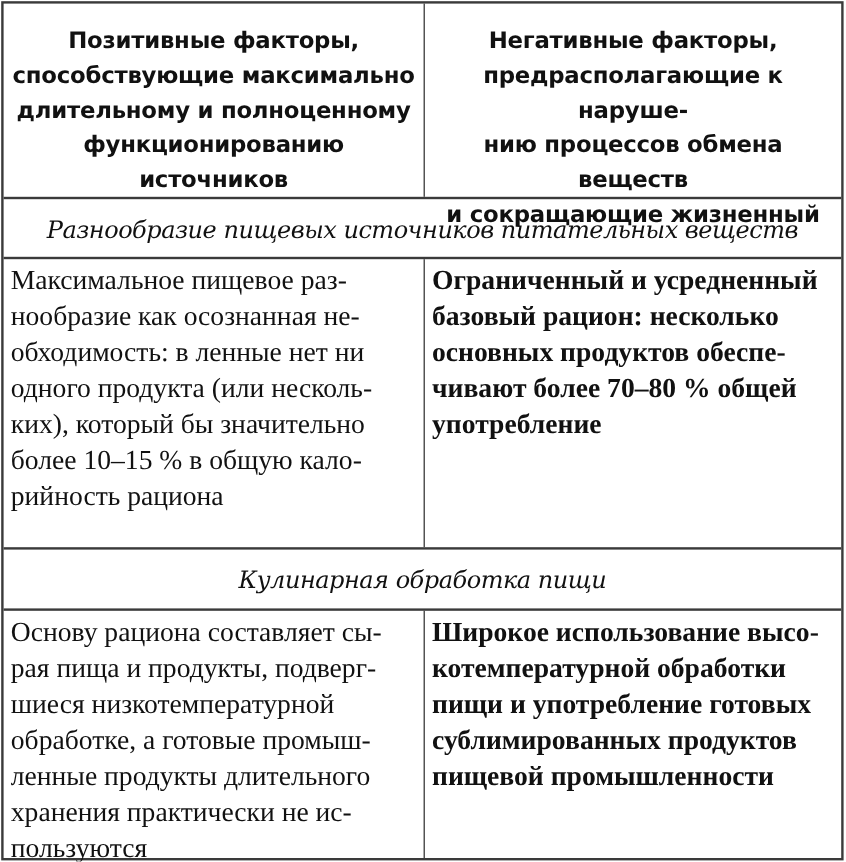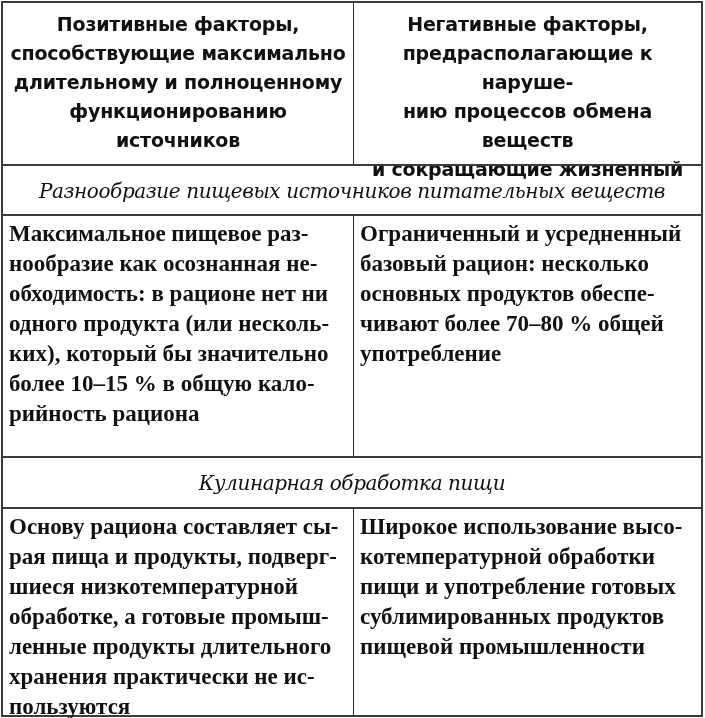--- a/index.html
+++ b/index.html
@@ -31,32 +31,32 @@
     }
     .row + .row {
       border-top: 2px solid #3a3a3a;
     }
     .cell {
       position: absolute;
       top: 0;
       bottom: 0;
       box-sizing: border-box;
     }
-    .cell.left { left: 0; width: 350px; font-weight: bold; }
+    .cell.left { left: 0; width: 350px; }
     .cell.right { left: 350px; right: 0; border-left: 1.5px solid #2a2a2a; font-weight: bold; }
 
     
     .row.header { top: 0; height: 161px; }
     .header .cell {
       font-family: "DejaVu Sans", sans-serif;
       font-weight: bold;
       font-size: 19px;
       line-height: 29px;
       text-align: center;
-      padding-top: 7px;
+      padding-top: 17px;
       letter-spacing: -0.2px;
     }
     .header .cell span { display: block; }
 
     
     .row.section { height: 50px; }
     .row.section.s1 { top: 161px; }
     .row.section.s2 { top: 453px; height: 51px; }
     .section .title {
       font-family: "DejaVu Serif", serif;
@@ -101,21 +101,21 @@
   </div>
 
   <div class="row section s1">
     <div class="title">Разнообразие пищевых источников питательных веществ</div>
   </div>
 
   <div class="row body b1">
     <div class="cell left">
       <span>Максимальное пищевое раз-</span>
       <span>нообразие как осознанная не-</span>
-      <span>обходимость: в рационе нет ни</span>
+      <span>обходимость: в ленные нет ни</span>
       <span>одного продукта (или несколь-</span>
       <span>ких), который бы значительно</span>
       <span>более 10–15 % в общую кало-</span>
       <span>рийность рациона</span>
     </div>
     <div class="cell right">
       <span>Ограниченный и усредненный</span>
       <span>базовый рацион: несколько</span>
       <span>основных продуктов обеспе-</span>
       <span>чивают более 70–80 % общей</span>

